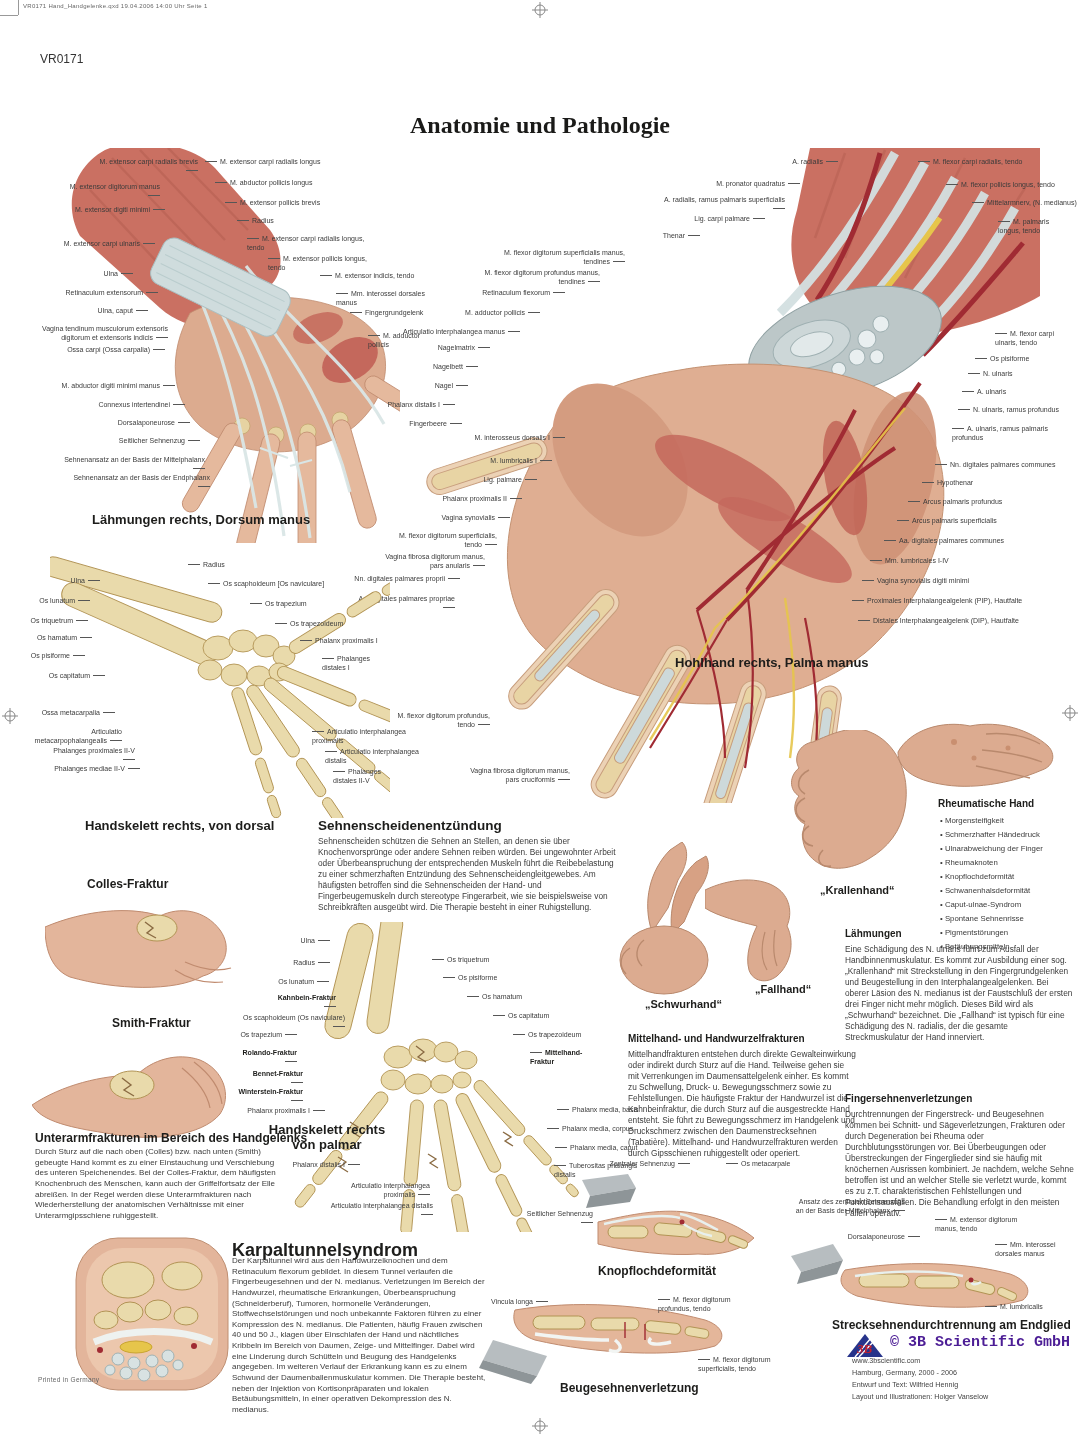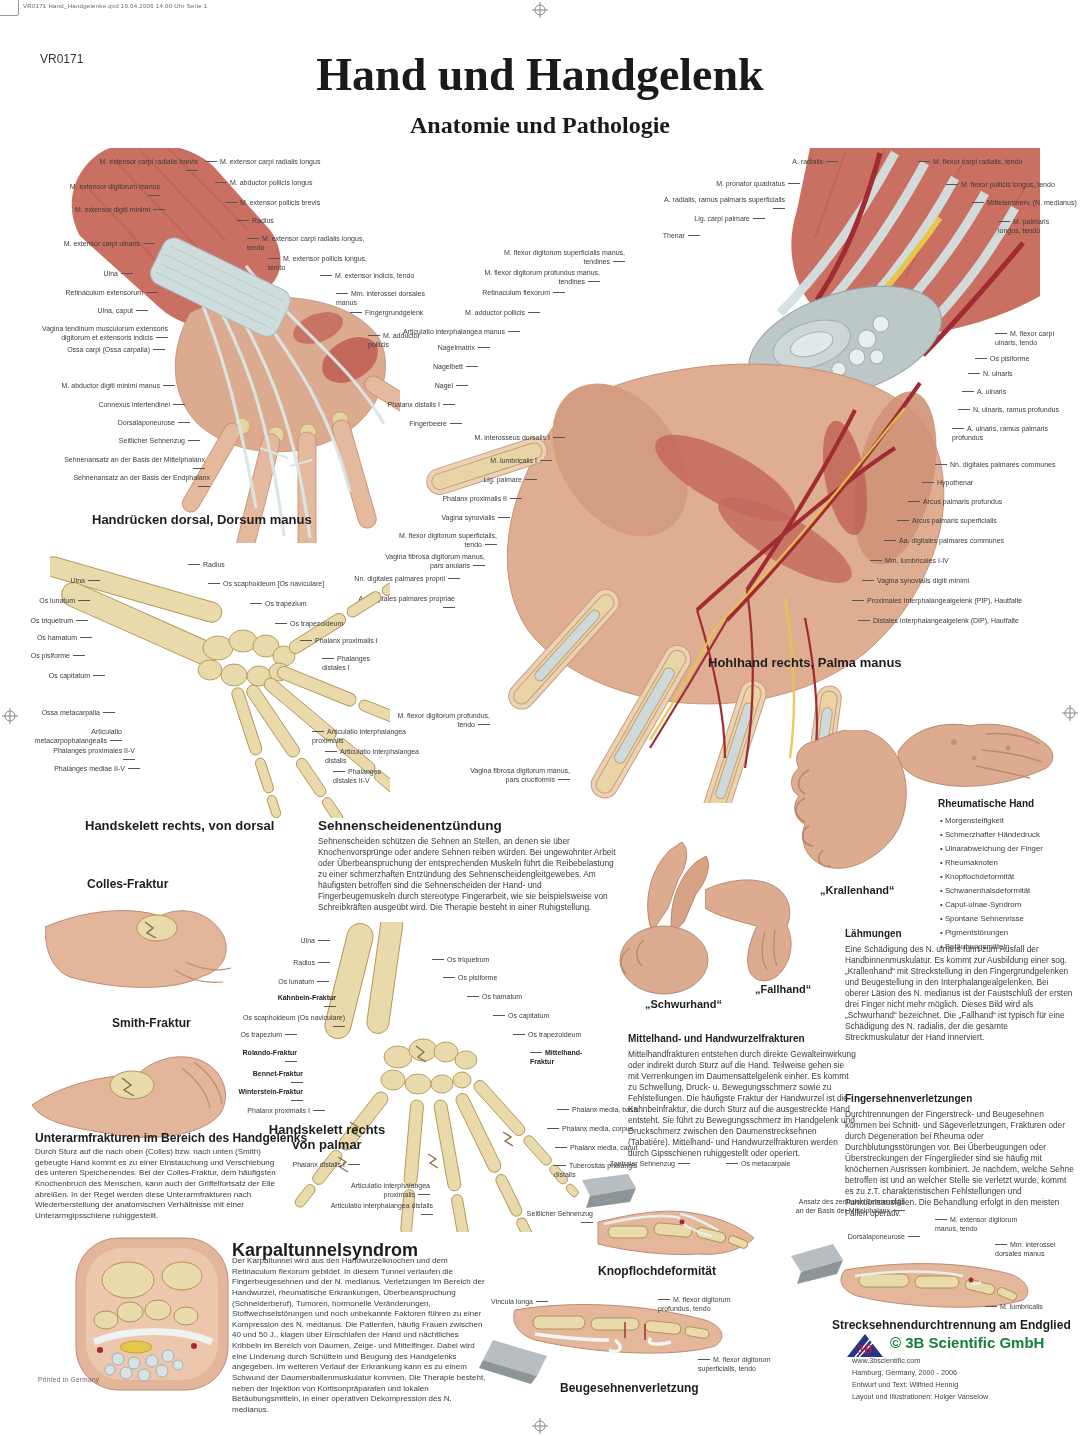--- a/index.html
+++ b/index.html
@@ -44,21 +44,20 @@
   <svg class="mark" style="left:532px;top:1418px" width="16" height="16">
       <circle cx="8" cy="8" r="5" fill="none" stroke="#888"></circle>
       <path d="M0,8H16M8,0V16" stroke="#888" stroke-width="1"></path>
     </svg>
   <svg class="mark" style="left:2px;top:708px" width="16" height="16">
       <circle cx="8" cy="8" r="5" fill="none" stroke="#888"></circle>
       <path d="M0,8H16M8,0V16" stroke="#888" stroke-width="1"></path>
     </svg>
 
   <div class="code" style="left:40px;top:52px">VR0171</div>
-  <div class="title" style="top:48px;font-size:46px">Hand und Handgelenk</div>
   <div class="title" style="top:112px;font-size:24px">Anatomie und Pathologie</div>
 
   <svg style="left:50px;top:148px" width="350" height="395" viewBox="0 0 350 395">
     <path d="M55,2 C25,18 12,55 30,88 L110,160 C135,182 170,185 192,168 L220,138 C235,124 233,100 220,82 L165,20 C145,-2 92,-14 55,2Z" fill="#ca7062"></path>
     <path d="M62,10 L148,100 M90,2 L175,92 M118,0 L198,82 M40,42 L120,128" stroke="#b05a4d" stroke-width="2.5" opacity=".45" fill="none"></path>
     <path d="M140,165 C118,205 120,250 150,278 C195,315 265,310 305,278 C335,252 342,218 330,192 C310,158 255,146 210,150 C180,152 155,156 140,165Z" fill="#dcab8f" stroke="#c08b6f" stroke-width=".8"></path>
     <ellipse cx="300" cy="212" rx="30" ry="20" fill="#c4685c" transform="rotate(-30 300 212)"></ellipse>
     <ellipse cx="268" cy="180" rx="26" ry="14" fill="#c4685c" transform="rotate(-20 268 180)" opacity=".85"></ellipse>
     <circle cx="192" cy="278" r="8" fill="#e6d3a2" stroke="#bfa268" stroke-width=".7"></circle>
     <circle cx="226" cy="287" r="8" fill="#e6d3a2" stroke="#bfa268" stroke-width=".7"></circle>
@@ -106,21 +105,21 @@
   <span class="lb la" style="left:205px;top:158px;width:150px">M. extensor carpi radialis longus</span>
   <span class="lb la" style="left:215px;top:179px;width:140px">M. abductor pollicis longus</span>
   <span class="lb la" style="left:225px;top:199px;width:140px">M. extensor pollicis brevis</span>
   <span class="lb la" style="left:237px;top:217px;width:90px">Radius</span>
   <span class="lb la" style="left:247px;top:235px;width:125px">M. extensor carpi radialis longus, tendo</span>
   <span class="lb la" style="left:268px;top:255px;width:110px">M. extensor pollicis longus, tendo</span>
   <span class="lb la" style="left:320px;top:272px;width:100px">M. extensor indicis, tendo</span>
   <span class="lb la" style="left:336px;top:290px;width:95px">Mm. interossei dorsales manus</span>
   <span class="lb la" style="left:350px;top:309px;width:110px">Fingergrundgelenk</span>
   <span class="lb la" style="left:368px;top:332px;width:60px">M. adductor pollicis</span>
-  <div class="cap" style="left:92px;top:512px">Handrücken dorsal, Dorsum manus</div>
+  <div class="cap" style="left:92px;top:512px">Lähmungen rechts, Dorsum manus</div>
 
   <svg style="left:425px;top:148px" width="615" height="655" viewBox="0 0 615 655">
     <path d="M385,0 L615,0 L615,148 C560,180 470,200 420,182 C378,165 355,115 372,62 Z" fill="#ca7062"></path>
     <path d="M420,5 L390,90 M460,2 L420,110 M540,10 L480,130 M600,40 L530,150" stroke="#b05a4d" stroke-width="2.5" opacity=".4" fill="none"></path>
     <path d="M470,5 C440,60 400,120 355,165 M500,15 C470,70 430,130 385,175 M530,30 C500,85 460,140 415,185 M560,45 C530,100 490,150 445,195 M590,60 C560,115 520,165 475,205" stroke="#d3dfe0" stroke-width="9" fill="none" opacity=".95"></path>
     <path d="M515,70 C480,120 445,160 405,205" stroke="#e6c54b" stroke-width="5.5" fill="none"></path>
     <path d="M455,5 C440,60 420,110 392,152 M598,95 C560,140 530,175 498,207" stroke="#a02b33" stroke-width="5" fill="none"></path>
     <g transform="rotate(-18 420 195)">
       <ellipse cx="420" cy="195" rx="100" ry="50" fill="#bcc7c8" stroke="#8fa0a2"></ellipse>
       <ellipse cx="388" cy="186" rx="40" ry="22" fill="#cdd7d8" stroke="#9fb0b2"></ellipse>
@@ -208,21 +207,21 @@
   <span class="lb la" style="left:952px;top:425px;width:125px">A. ulnaris, ramus palmaris profundus</span>
   <span class="lb la" style="left:935px;top:461px;width:130px">Nn. digitales palmares communes</span>
   <span class="lb la" style="left:922px;top:479px;width:80px">Hypothenar</span>
   <span class="lb la" style="left:908px;top:498px;width:120px">Arcus palmaris profundus</span>
   <span class="lb la" style="left:897px;top:517px;width:125px">Arcus palmaris superficialis</span>
   <span class="lb la" style="left:884px;top:537px;width:135px">Aa. digitales palmares communes</span>
   <span class="lb la" style="left:870px;top:557px;width:110px">Mm. lumbricales I-IV</span>
   <span class="lb la" style="left:862px;top:577px;width:130px">Vagina synovialis digiti minimi</span>
   <span class="lb la" style="left:852px;top:597px;width:210px">Proximales Interphalangealgelenk (PIP), Hautfalte</span>
   <span class="lb la" style="left:858px;top:617px;width:205px">Distales Interphalangealgelenk (DIP), Hautfalte</span>
-  <div class="cap" style="left:708px;top:655px">Hohlhand rechts, Palma manus</div>
+  <div class="cap" style="left:675px;top:655px">Hohlhand rechts, Palma manus</div>
 
   <svg style="left:50px;top:548px" width="340" height="270" viewBox="0 0 340 270">
     <g fill="#e9daab" stroke="#b29455" stroke-width=".9">
       <g transform="rotate(16 70 40)">
           <rect x="-10" y="28" width="185" height="20" rx="10"></rect>
         </g>
       <g transform="rotate(24 80 75)">
           <rect x="5" y="60" width="168" height="24" rx="12"></rect>
         </g>
       <ellipse cx="168" cy="100" rx="15" ry="12"></ellipse>
@@ -510,19 +509,19 @@
   <span class="lb la" style="left:995px;top:1241px;width:75px">Mm. interossei dorsales manus</span>
   <span class="lb la" style="left:985px;top:1303px;width:70px">M. lumbricalis</span>
   <div class="cap md" style="left:832px;top:1318px">Strecksehnendurchtrennung am Endglied</div>
 
   <div class="pinfo" style="left:38px;top:1376px;font-size:6.5px">Printed in Germany</div>
   <svg style="left:845px;top:1332px" width="40" height="26" viewBox="0 0 40 26">
     <polygon points="2,25 38,25 20,2" fill="#27348b"></polygon>
     <path d="M10,25 L26,6 M14,25 L30,8" stroke="#fff" stroke-width="1.4"></path>
     <text x="12" y="21" font-family="Liberation Serif, serif" font-style="italic" font-weight="bold" font-size="13" fill="#c01f2f">3B</text>
   </svg>
-  <div style="position:absolute;left:890px;top:1334px;font-family:Liberation Sans, sans-serif;font-weight:bold;font-size:15px;color:#15803d">© 3B Scientific GmbH</div>
+  <div style="position:absolute;left:890px;top:1334px;font-family:Liberation Mono, monospace;font-weight:bold;font-size:15px;color:#4c1d95">© 3B Scientific GmbH</div>
   <div class="footimp" style="left:852px;top:1356px">www.3bscientific.com</div>
   <div class="footimp" style="left:852px;top:1368px">Hamburg, Germany, 2000 - 2006</div>
   <div class="footimp" style="left:852px;top:1380px">Entwurf und Text: Wilfried Hennig</div>
   <div class="footimp" style="left:852px;top:1392px">Layout und Illustrationen: Holger Vanselow</div>
 
 </div>
 
 </body></html>

